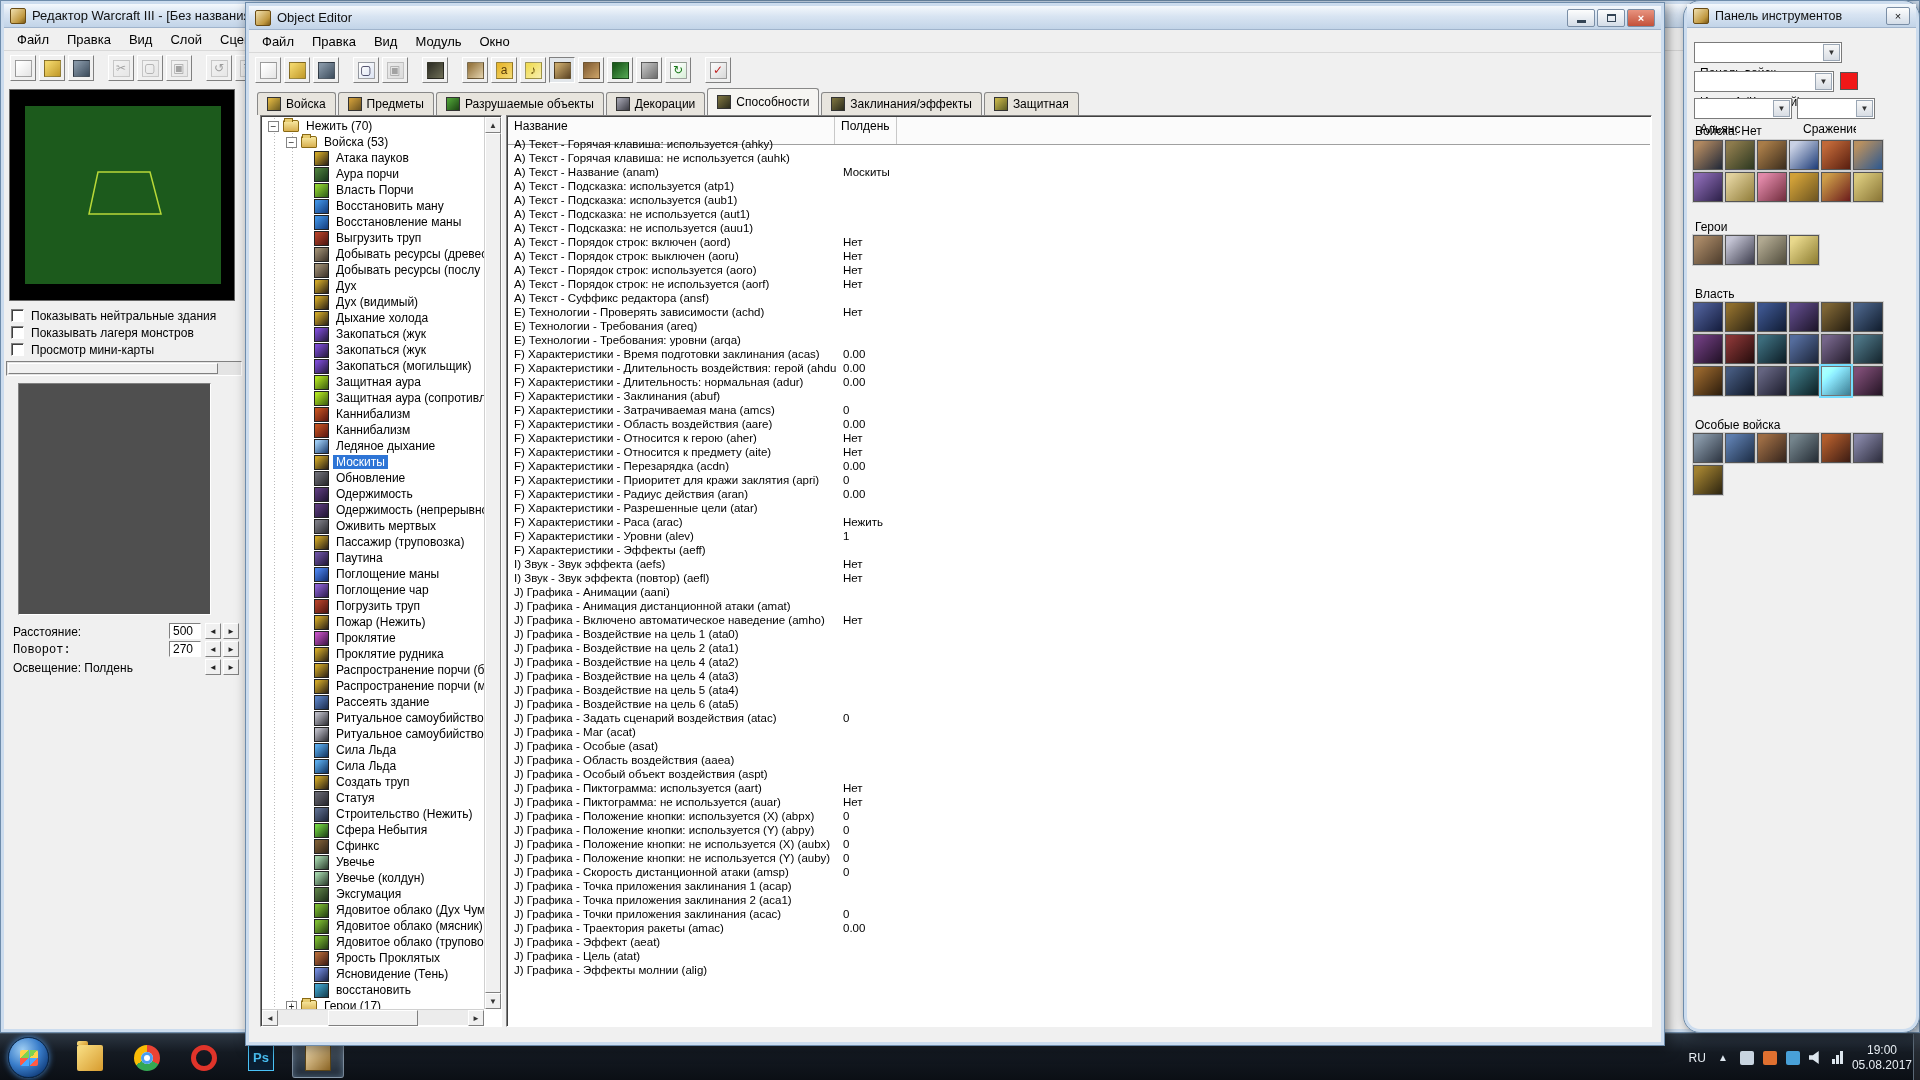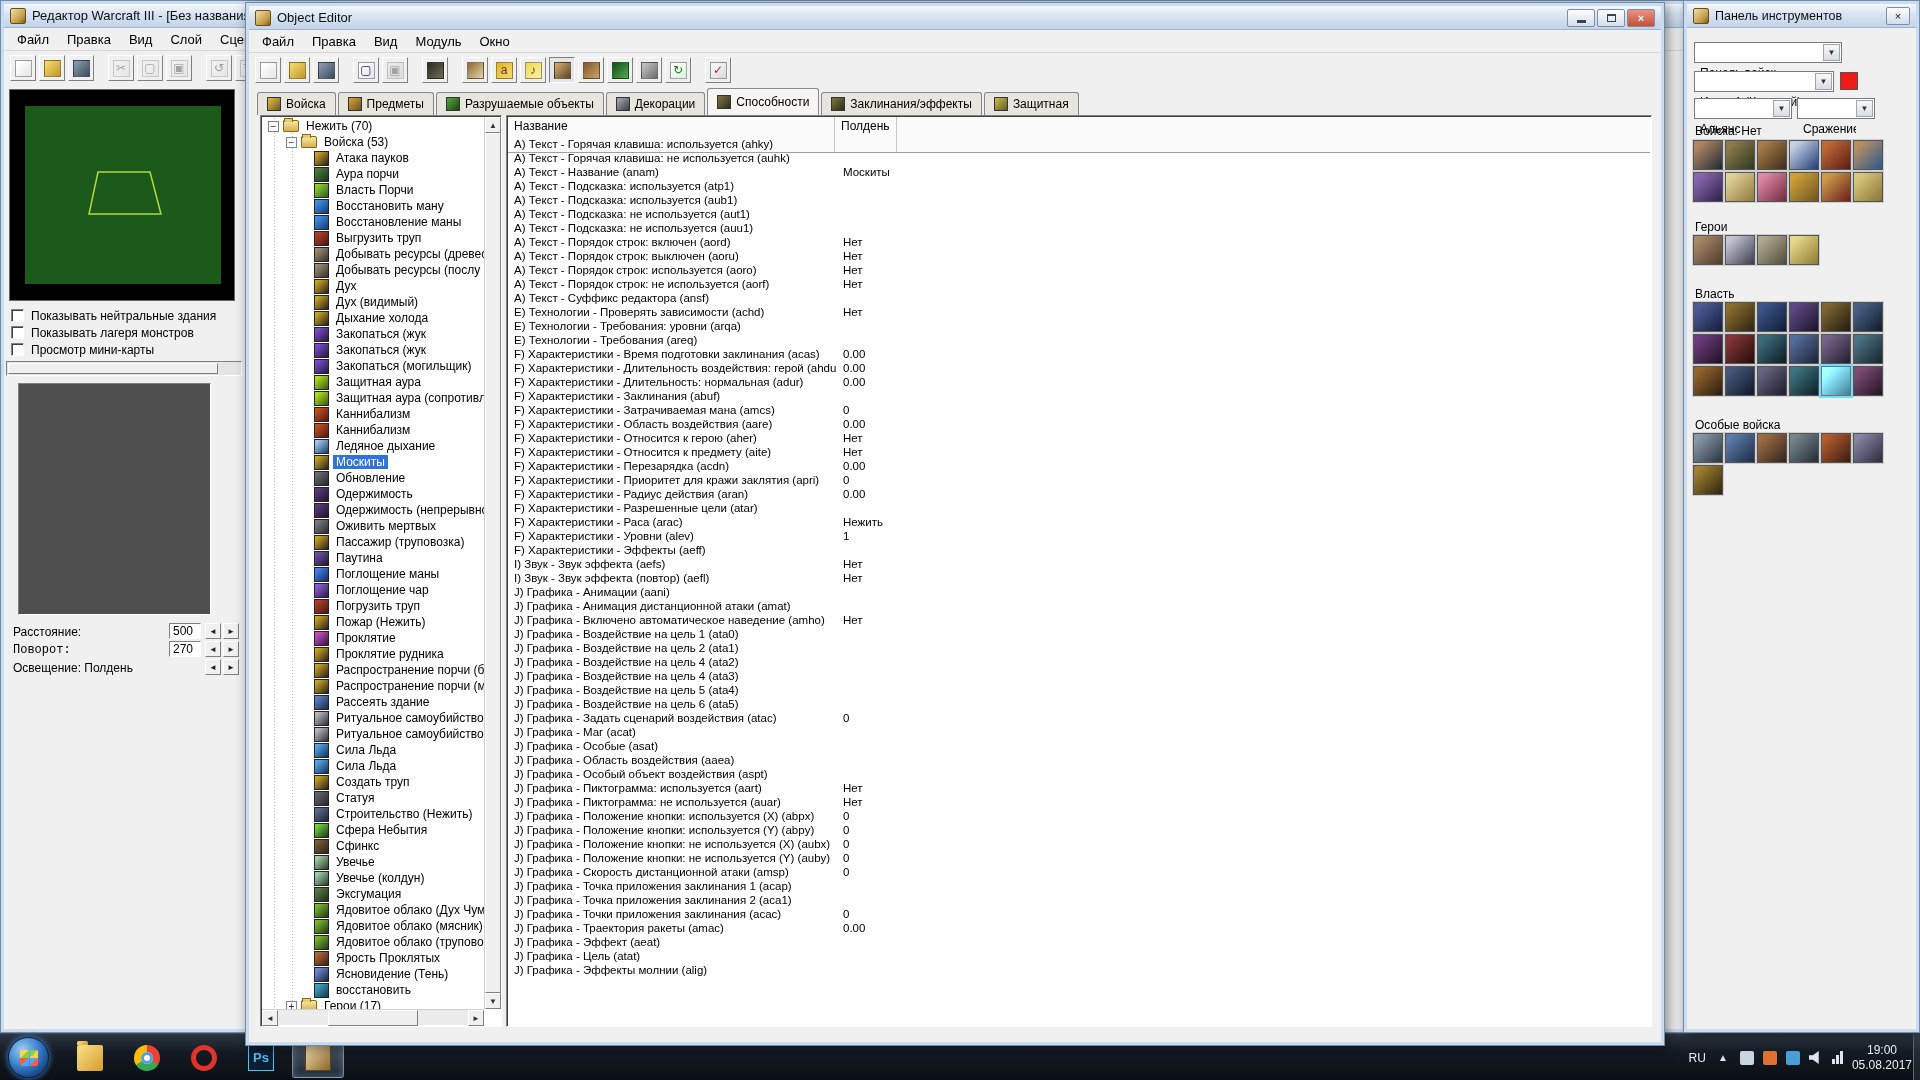--- a/index.html
+++ b/index.html
@@ -66,21 +66,21 @@
   .tlabel { padding:0 3px; }
   .tlabel.sel { background:#2e75d6; color:#fff; }
   .sbar-v { position:absolute; top:1px; right:1px; bottom:17px; width:16px; background:#ececec; border-left:1px solid #d0d0d0; }
   .sbar-h { position:absolute; left:1px; right:17px; bottom:1px; height:16px; background:#ececec; border-top:1px solid #d0d0d0; display:flex; }
   .sarrow { width:16px; height:16px; flex:0 0 16px; background:#f0f0f0; border:1px solid;
     border-color:#fff #808080 #808080 #fff; font-size:8px; color:#333; display:flex; align-items:center; justify-content:center; }
   .sthumb { background:#f0f0f0; border:1px solid; border-color:#fff #808080 #808080 #fff; }
 
   
   #tbl-pane { position:absolute; overflow:hidden; }
-  #tbl-head { position:absolute; left:1px; top:1px; right:1px; height:36px; background:#fbfbfb;
+  #tbl-head { position:absolute; left:1px; top:1px; right:1px; height:28px; background:#fbfbfb;
     border-bottom:1px solid #a0a0a0; display:flex; font-size:12px; }
   .hcell { padding:2px 6px; border-right:1px solid #c8c8c8; }
   .hcell.c0 { width:327px; flex:0 0 327px; }
   #tbl-rows { position:absolute; left:1px; top:21px; right:1px; bottom:1px; overflow:hidden; font-size:11.5px; }
   .rrow { height:14px; line-height:14px; display:flex; white-space:nowrap; }
   .cname { width:328px; flex:0 0 328px; padding-left:6px; overflow:hidden; }
   .cval { padding-left:7px; }
 
   
   #minimap { position:absolute; left:8px; top:88px; width:226px; height:212px; background:#000;
@@ -648,25 +648,25 @@
           </div>
           <div class="rrow">
             <span class="cname">A) Текст - Суффикс редактора (ansf)</span>
             <span class="cval"></span>
           </div>
           <div class="rrow">
             <span class="cname">E) Технологии - Проверять зависимости (achd)</span>
             <span class="cval">Нет</span>
           </div>
           <div class="rrow">
+            <span class="cname">E) Технологии - Требования (areq)</span>
+            <span class="cval"></span>
+          </div>
+          <div class="rrow">
             <span class="cname">E) Технологии - Требования: уровни (arqa)</span>
-            <span class="cval"></span>
-          </div>
-          <div class="rrow">
-            <span class="cname">E) Технологии - Требования (areq)</span>
             <span class="cval"></span>
           </div>
           <div class="rrow">
             <span class="cname">F) Характеристики - Время подготовки заклинания (acas)</span>
             <span class="cval">0.00</span>
           </div>
           <div class="rrow">
             <span class="cname">F) Характеристики - Длительность воздействия: герой (ahdu)</span>
             <span class="cval">0.00</span>
           </div>
@@ -839,21 +839,21 @@
             <span class="cval"></span>
           </div>
           <div class="rrow">
             <span class="cname">J) Графика - Эффекты молнии (alig)</span>
             <span class="cval"></span>
           </div>
         </div>
     </div>
   </div>
 
-  <div class="win" id="pal-win" style="left:1683px;top:0;width:237px;height:1033px;z-index:6;">
+  <div class="win" id="pal-win" style="left:1683px;top:0;width:237px;height:1033px;z-index:6;border-radius:17px;">
     <div class="titlebar">
       <span class="appicon"></span>
       <span style="font-size:12.5px">Панель инструментов</span>
       <span class="winbtns">
           <span class="wbtn" style="width:24px">
             <span>×</span>
           </span>
         </span>
     </div>
 

